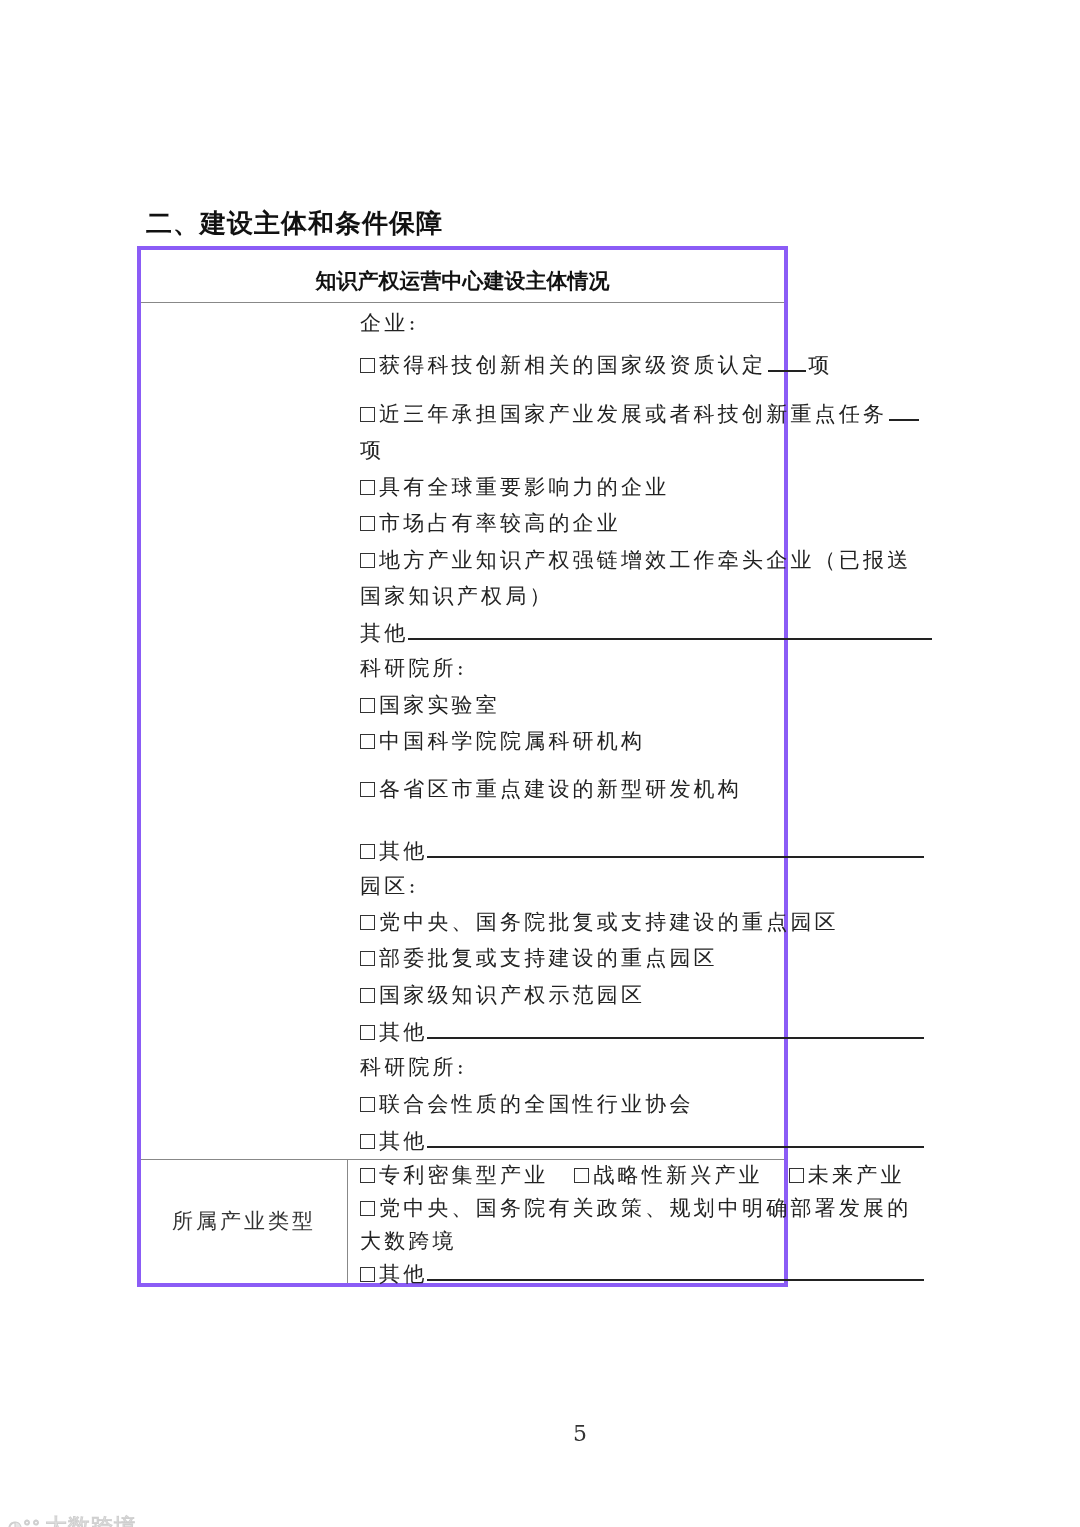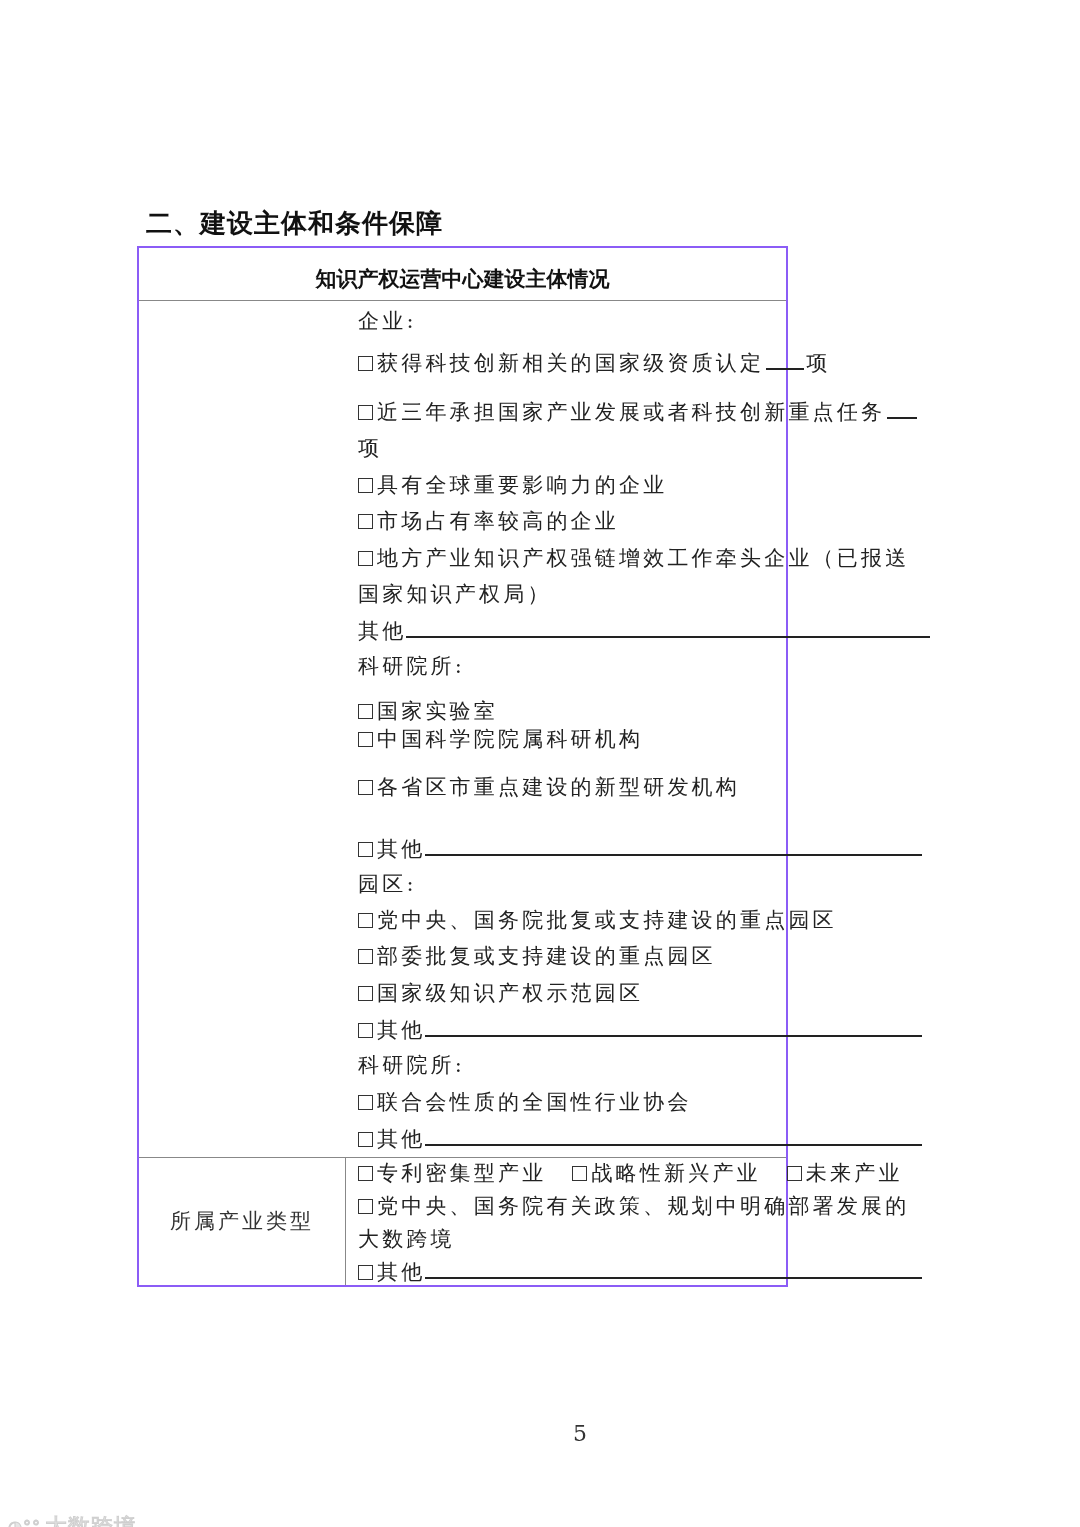--- a/index.html
+++ b/index.html
@@ -1,21 +1,21 @@
 <!DOCTYPE html>
 <html><head>
 <meta charset="utf-8">
 <style>
   html, body { margin: 0; padding: 0; background: #ffffff; }
   body { width: 1080px; height: 1527px; position: relative; overflow: hidden;
          font-family: "DejaVu Serif", "Liberation Serif", serif; color: #222; }
   .section-title { position: absolute; left: 146px; top: 206px; font-size: 26px; font-weight: bold;
                    font-family: "DejaVu Sans", "Liberation Sans", sans-serif; color: #111; letter-spacing: 1px; }
   .tbl { position: absolute; left: 137px; top: 246px; width: 651px; height: 1041px;
-         border: 2px solid #8b5cf6; box-sizing: border-box; }
+         border: 4px solid #8b5cf6; box-sizing: border-box; }
   .tbl-head { position: absolute; left: 0; top: 0; right: 0; height: 53px; border-bottom: 1px solid #888;
               display: flex; align-items: center; justify-content: center; padding-top: 10px; box-sizing: border-box;
               font-family: "DejaVu Sans", "Liberation Sans", sans-serif; font-size: 21px; font-weight: bold; color: #111; }
   .row { position: absolute; left: 0; right: 0; }
   .row1 { top: 53px; height: 856px; border-bottom: 1px solid #888; }
   .row2 { top: 909px; bottom: 0; }
   .label-cell { position: absolute; left: 0; top: 0; bottom: 0; width: 206px; border-right: 1px solid #888;
                 display: flex; align-items: center; justify-content: center; font-size: 21px; letter-spacing: 3px; color: #333; }
   .content-cell { position: absolute; left: 207px; right: 0; top: 0; bottom: 0; padding-left: 12px; }
   .line { position: absolute; left: 12px; font-size: 21px; letter-spacing: 3.2px; white-space: nowrap; color: #222; text-align: right; }
@@ -41,21 +41,21 @@
       <div class="line" style="top:6px"><span>企业:</span></div>
       <div class="line" style="top:48px"><span class="box"></span><span>获得科技创新相关的国家级资质认定</span><span class="blank-short"></span><span>项</span></div>
       <div class="line" style="top:97px"><span class="box"></span><span>近三年承担国家产业发展或者科技创新重点任务</span><span class="blank-short" style="width:30px"></span></div>
       <div class="line" style="top:133px"><span>项</span></div>
       <div class="line" style="top:170px"><span class="box"></span><span>具有全球重要影响力的企业</span></div>
       <div class="line" style="top:206px"><span class="box"></span><span>市场占有率较高的企业</span></div>
       <div class="line" style="top:243px"><span class="box"></span><span>地方产业知识产权强链增效工作牵头企业（已报送</span></div>
       <div class="line" style="top:279px"><span>国家知识产权局）</span></div>
       <div class="line" style="top:315px"><span>其他</span><span class="blank-long" style="width:524px"></span></div>
       <div class="line" style="top:351px"><span>科研院所:</span></div>
-      <div class="line" style="top:396px"><span class="box"></span><span>国家实验室</span></div>
+      <div class="line" style="top:388px"><span class="box"></span><span>国家实验室</span></div>
       <div class="line" style="top:424px"><span class="box"></span><span>中国科学院院属科研机构</span></div>
       <div class="line" style="top:472px"><span class="box"></span><span>各省区市重点建设的新型研发机构</span></div>
       <div class="line" style="top:533px"><span class="box"></span><span>其他</span><span class="blank-long" style="width:497px"></span></div>
       <div class="line" style="top:569px"><span>园区:</span></div>
       <div class="line" style="top:605px"><span class="box"></span><span>党中央、国务院批复或支持建设的重点园区</span></div>
       <div class="line" style="top:641px"><span class="box"></span><span>部委批复或支持建设的重点园区</span></div>
       <div class="line" style="top:678px"><span class="box"></span><span>国家级知识产权示范园区</span></div>
       <div class="line" style="top:714px"><span class="box"></span><span>其他</span><span class="blank-long" style="width:497px"></span></div>
       <div class="line" style="top:750px"><span>科研院所:</span></div>
       <div class="line" style="top:787px"><span class="box"></span><span>联合会性质的全国性行业协会</span></div>

